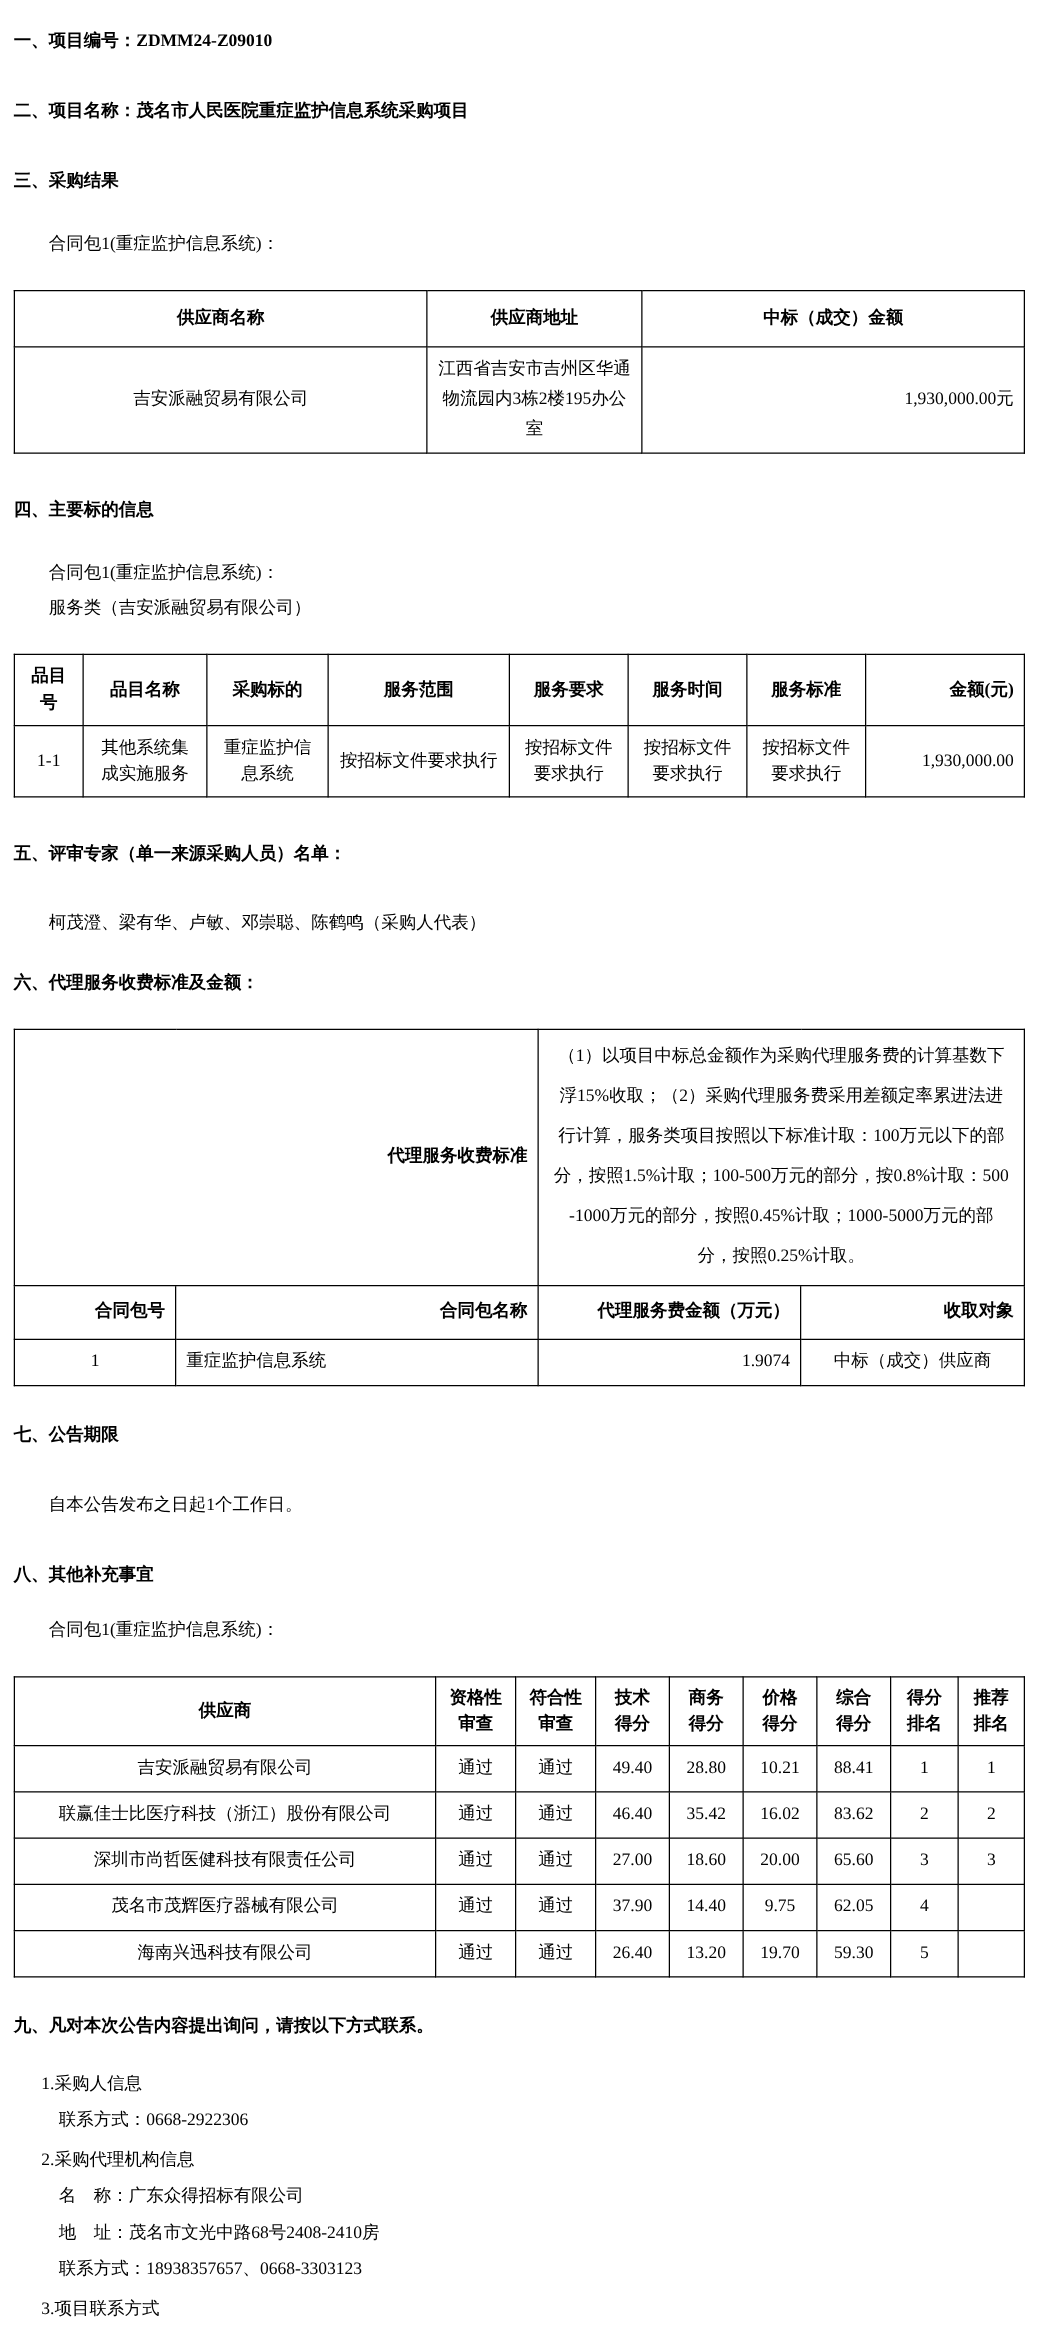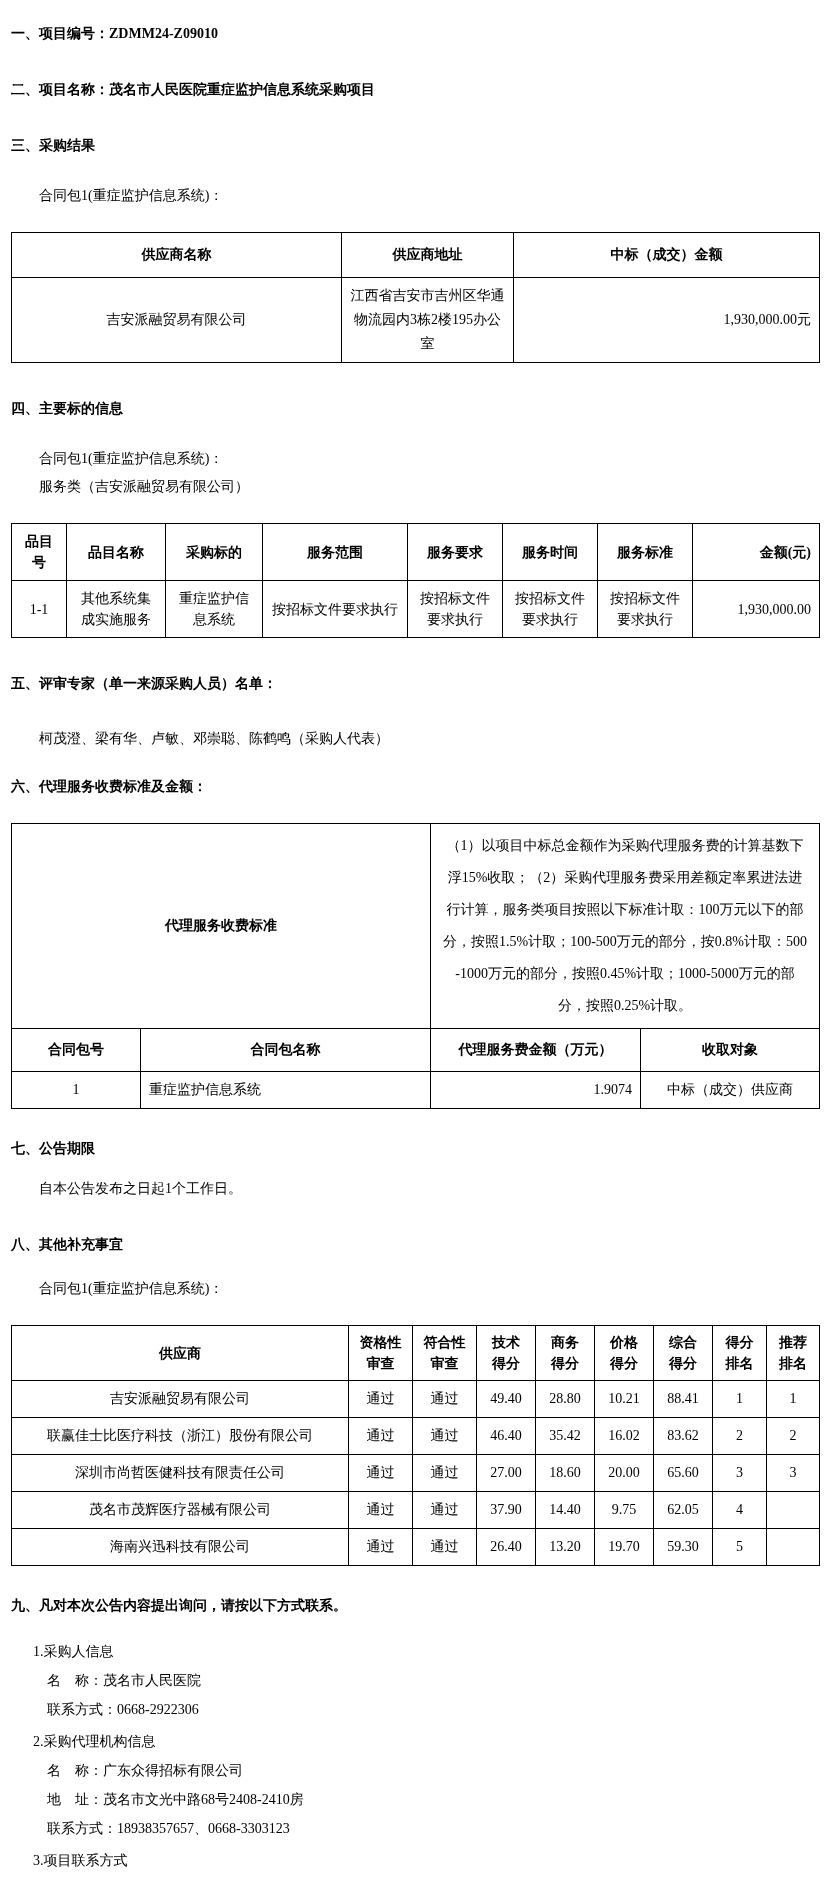--- a/index.html
+++ b/index.html
@@ -25,21 +25,21 @@
   td.al { text-align: left; }
   td.ar { text-align: right; }
   th.ar { text-align: right; padding-left: 42px; }
 
   .result-table th { height: 32px; }
   .result-table td { height: 64px; }
   .bid-table th { line-height: 21px; height: 44px; }
   .bid-table td { line-height: 21px; height: 44px; }
   .fee-table td.fee-text { line-height: 32px; padding: 6px 12px; text-align: center; }
   .fee-table th.fee-label { font-weight: bold; }
-  .fee-table th { height: 30px; }
+  .fee-table th { height: 30px; text-align: right; }
   .score-table th { line-height: 21px; height: 42px; }
   .score-table td { height: 20px; padding: 6px 4px; }
 
   .contacts { margin-top: 26px; }
   .contact-heading { margin: 12px 0 0 22px; }
   .contact-line { margin: 9px 0 0 36px; }
 </style>
 </head>
 <body>
 
@@ -140,21 +140,21 @@
     <tr>
       <td>1</td>
       <td class="al">重症监护信息系统</td>
       <td class="ar">1.9074</td>
       <td>中标（成交）供应商</td>
     </tr>
   </tbody>
     </table>
 
   <div class="sec-title" style="margin-top:30px">七、公告期限</div>
-  <div class="indent-line" style="margin-top:20px">自本公告发布之日起1个工作日。</div>
+  <div class="indent-line" style="margin-top:36px">自本公告发布之日起1个工作日。</div>
 
   <div class="sec-title" style="">八、其他补充事宜</div>
   <div class="indent-line" style="margin-top:24px">合同包1(重症监护信息系统)：</div>
 
   <table class="score-table">
     <colgroup>
       <col style="width:337px">
         <col style="width:64px">
         <col style="width:64px">
         <col style="width:59px">
@@ -240,23 +240,20 @@
       <td></td>
     </tr>
   </tbody>
     </table>
 
   <div class="sec-title" style="margin-top:30px">九、凡对本次公告内容提出询问，请按以下方式联系。</div>
 
   <div class="contacts">
     <div class="contact-heading">1.采购人信息</div>
     <div class="contact-line">
-      <span>名　称：</span><span>茂名市人民医院</span>
-    </div>
-    <div class="contact-line">
       <span>联系方式：</span><span>0668-2922306</span>
     </div>
 
     <div class="contact-heading">2.采购代理机构信息</div>
     <div class="contact-line">
       <span>名　称：</span><span>广东众得招标有限公司</span>
     </div>
     <div class="contact-line">
       <span>地　址：</span><span>茂名市文光中路68号2408-2410房</span>
     </div>

